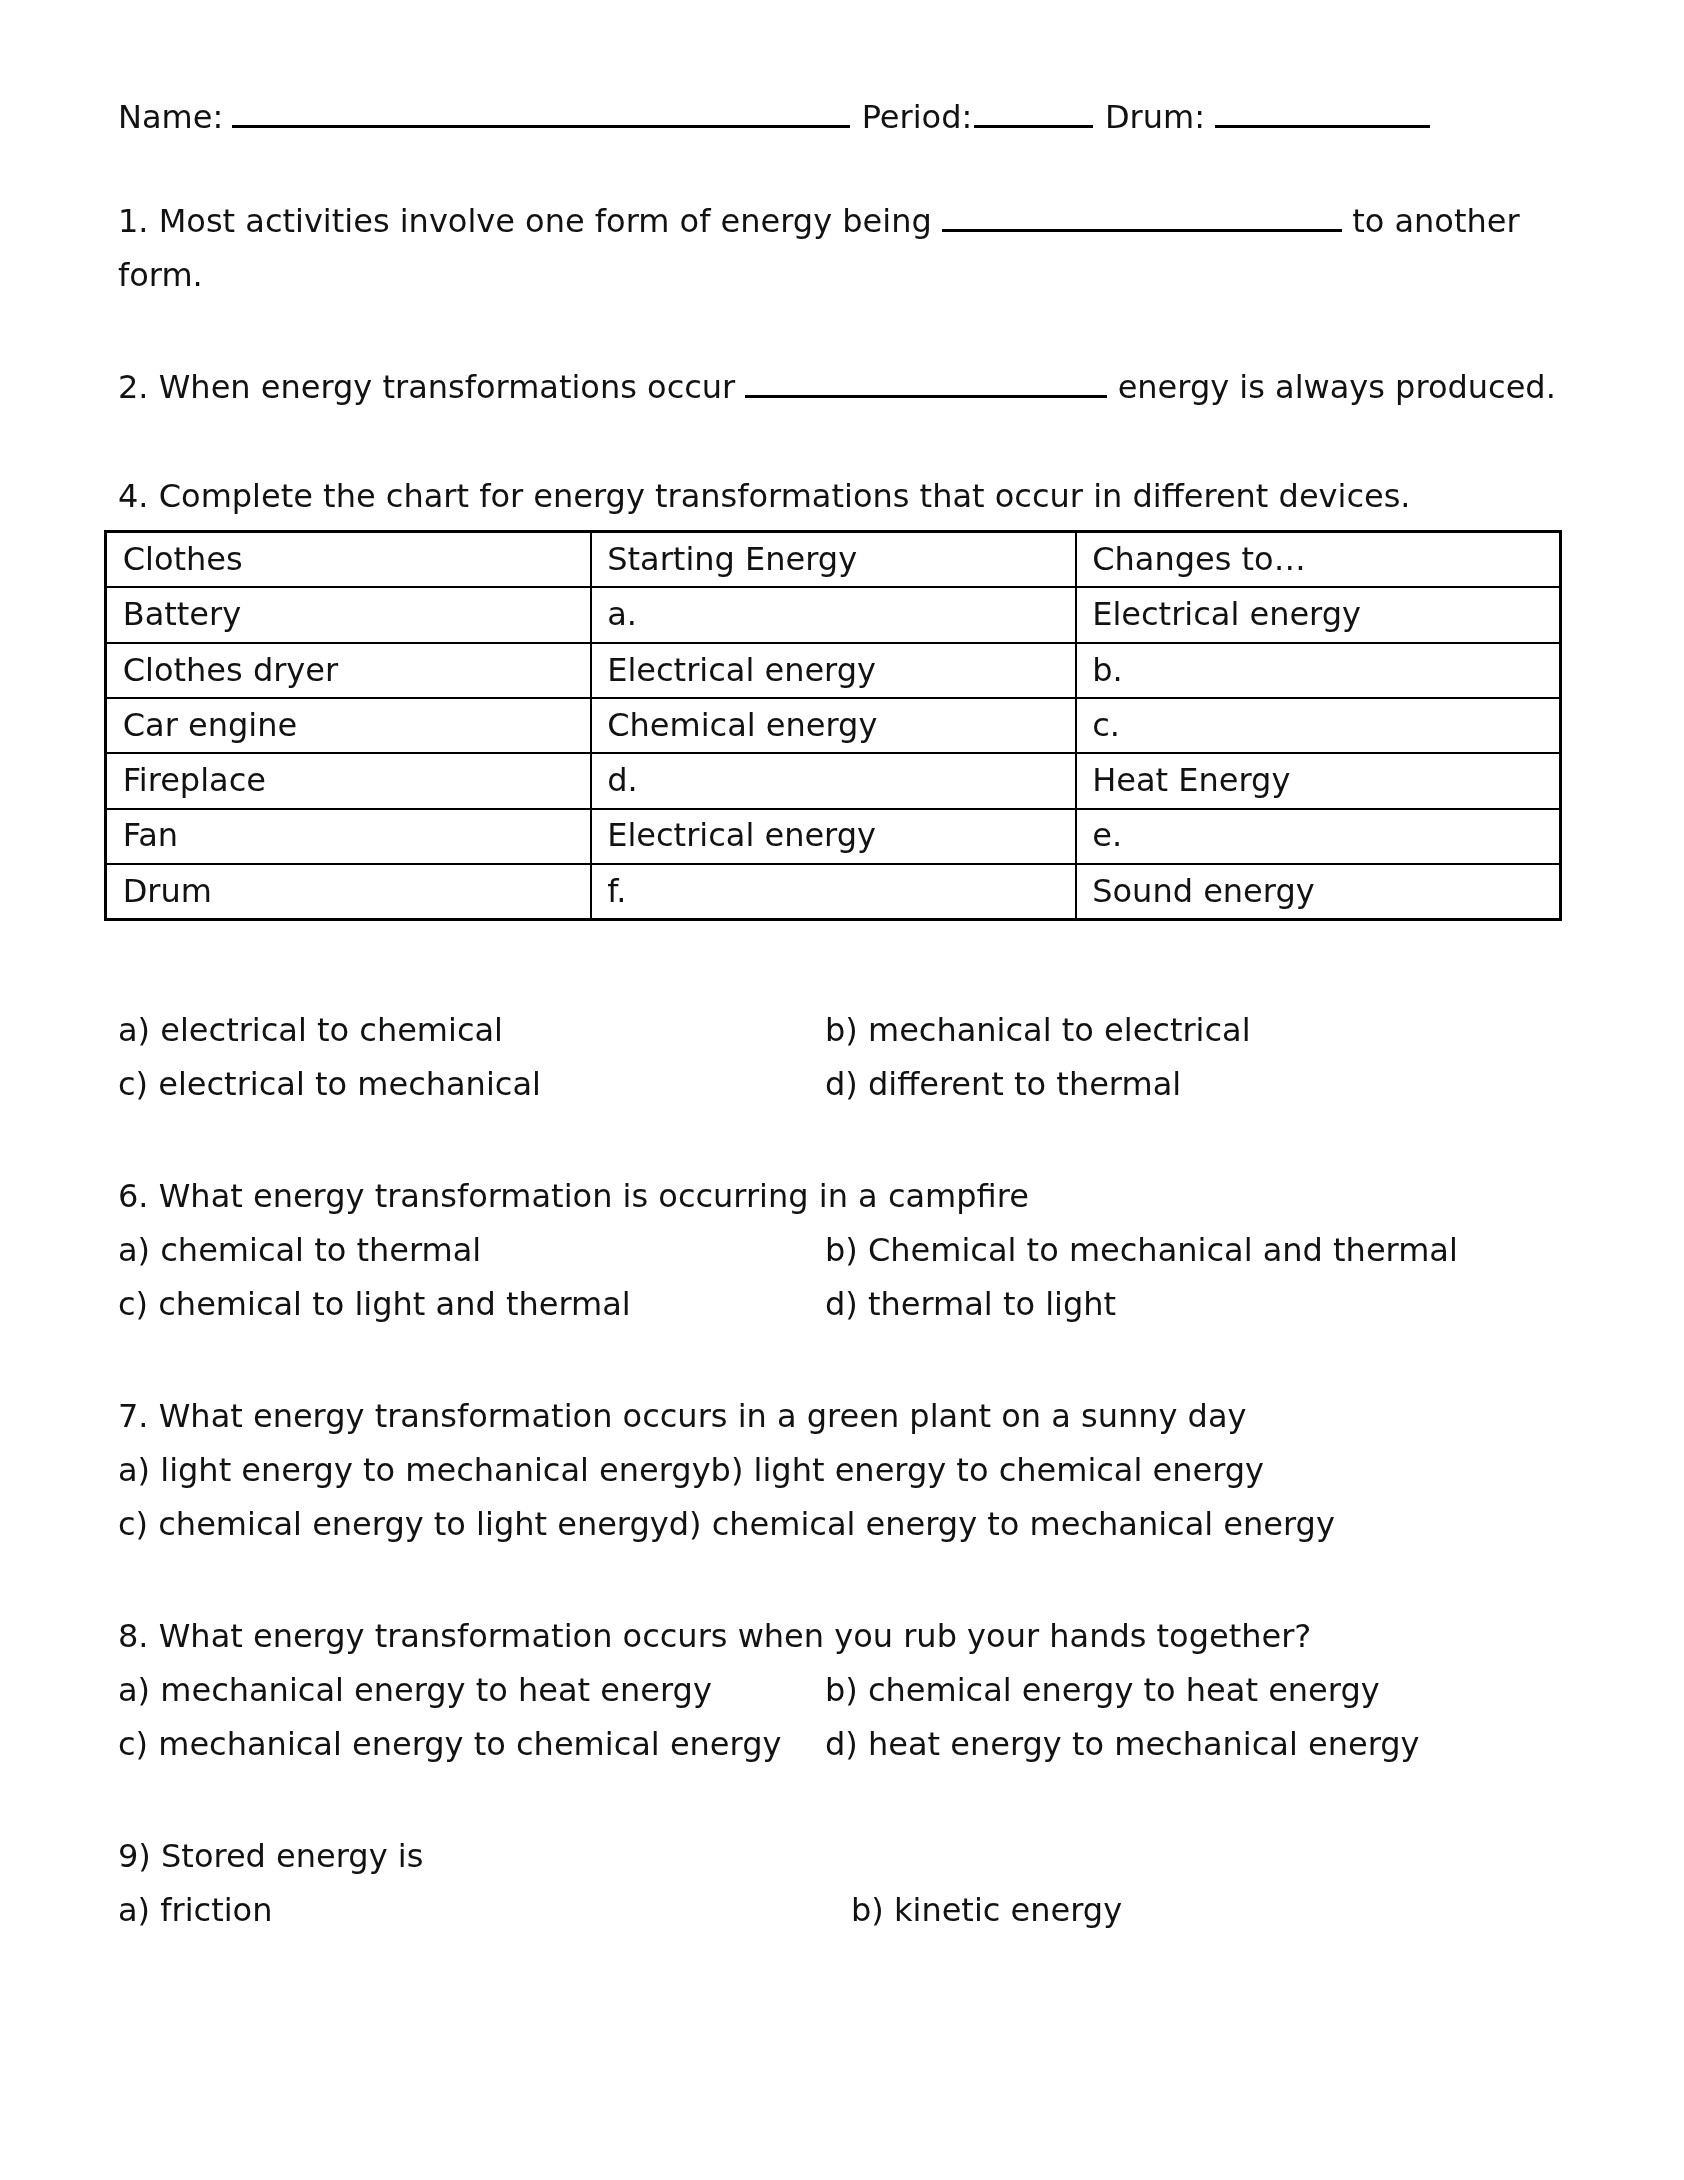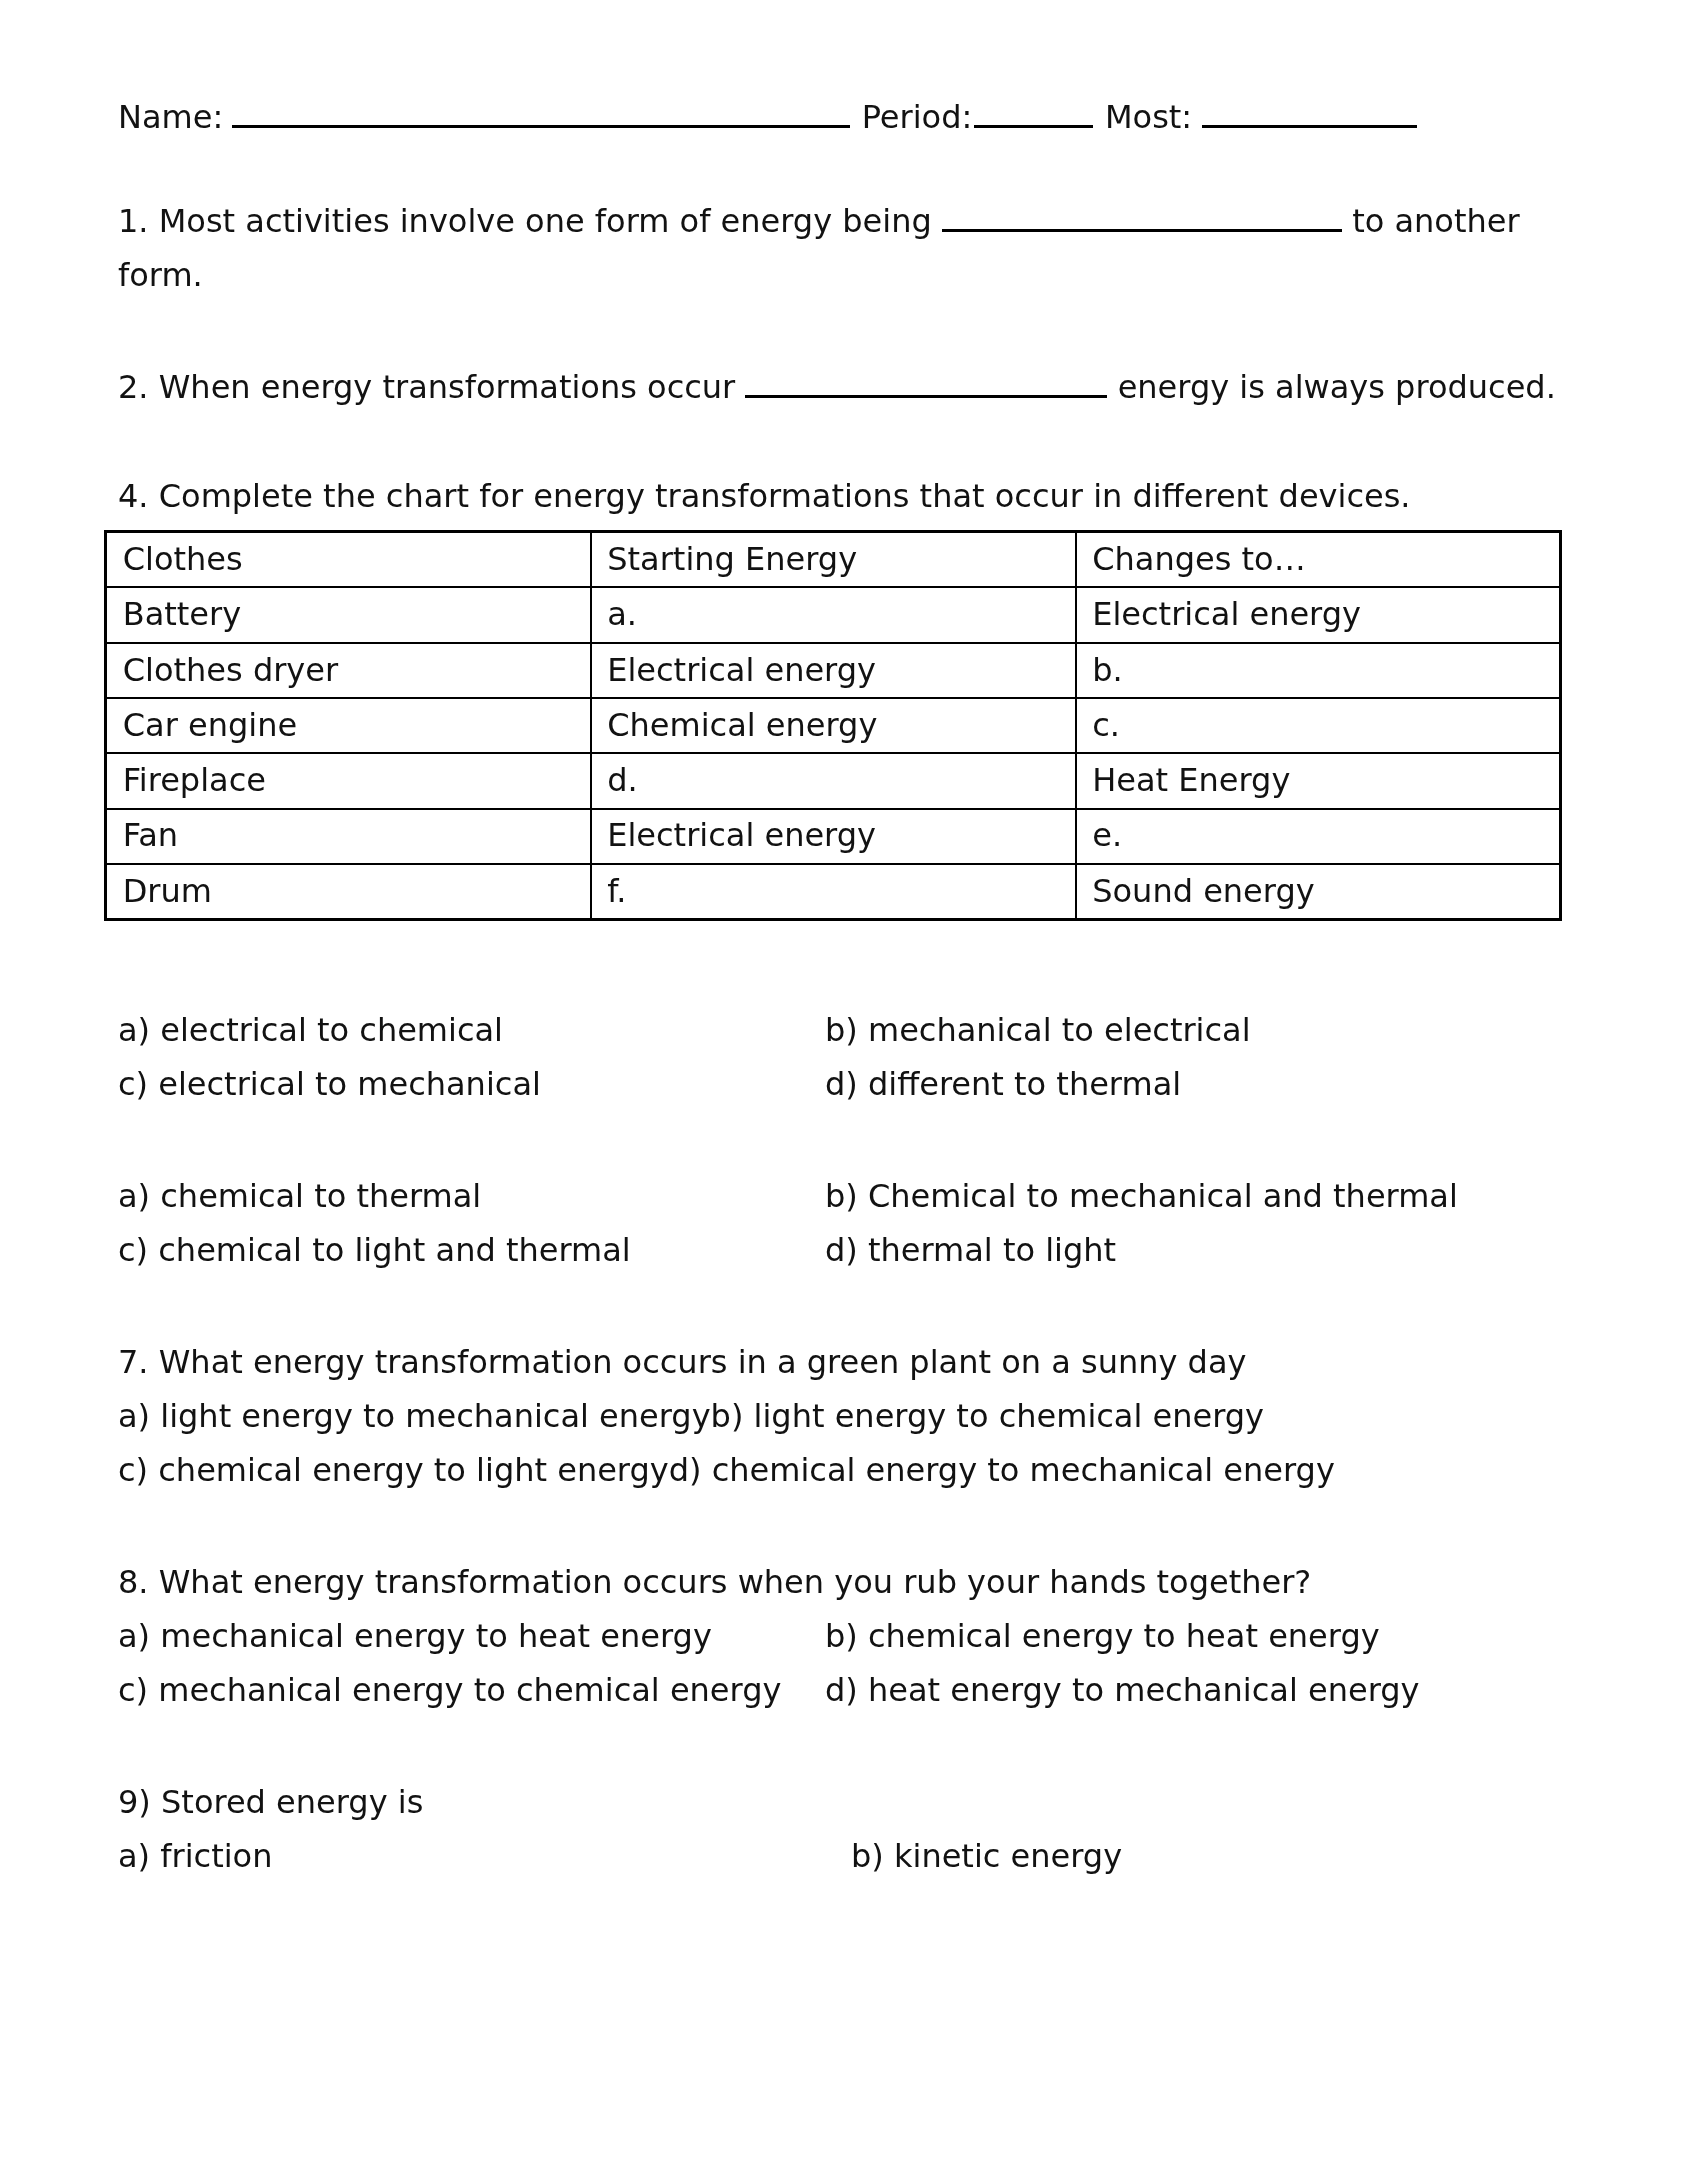--- a/index.html
+++ b/index.html
@@ -49,21 +49,21 @@
 </head>
 <body>
 
 <div class="page">
 
   <div class="hdr">
     <span class="lbl">Name:</span>
     <span class="blank w-name"></span>
     <span class="lbl">Period:</span>
     <span class="blank w-period"></span>
-    <span class="lbl">Most:</span>
+    <span class="lbl">Drum:</span>
     <span class="blank w-date"></span>
   </div>
 
   <div class="q">
     <p><span>1. Most activities involve one form of energy being</span><span class="blank w-q1"></span><span>to another</span></p>
     <p>form.</p>
   </div>
 
   <div class="q">
     <p><span>2. When energy transformations occur</span><span class="blank w-q2"></span><span>energy is always produced.</span></p>
@@ -118,20 +118,21 @@
       <span>a) electrical to chemical</span>
       <span>b) mechanical to electrical</span>
     </div>
     <div class="opts cols-830">
       <span>c) electrical to mechanical</span>
       <span>d) different to thermal</span>
     </div>
   </div>
 
   <div class="q">
+    <p>6. What energy transformation is occurring in a campfire</p>
     <div class="opts cols-830">
       <span>a) chemical to thermal</span>
       <span>b) Chemical to mechanical and thermal</span>
     </div>
     <div class="opts cols-830">
       <span>c) chemical to light and thermal</span>
       <span>d) thermal to light</span>
     </div>
   </div>
 

